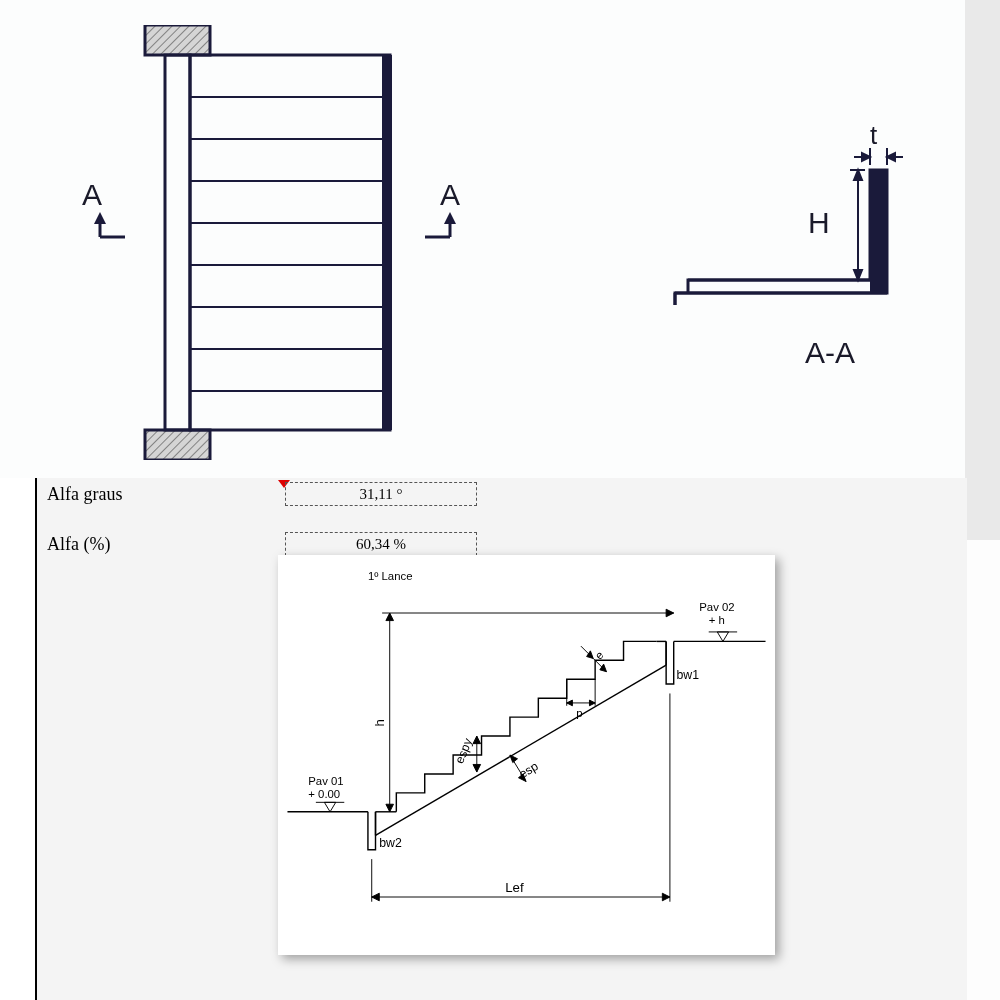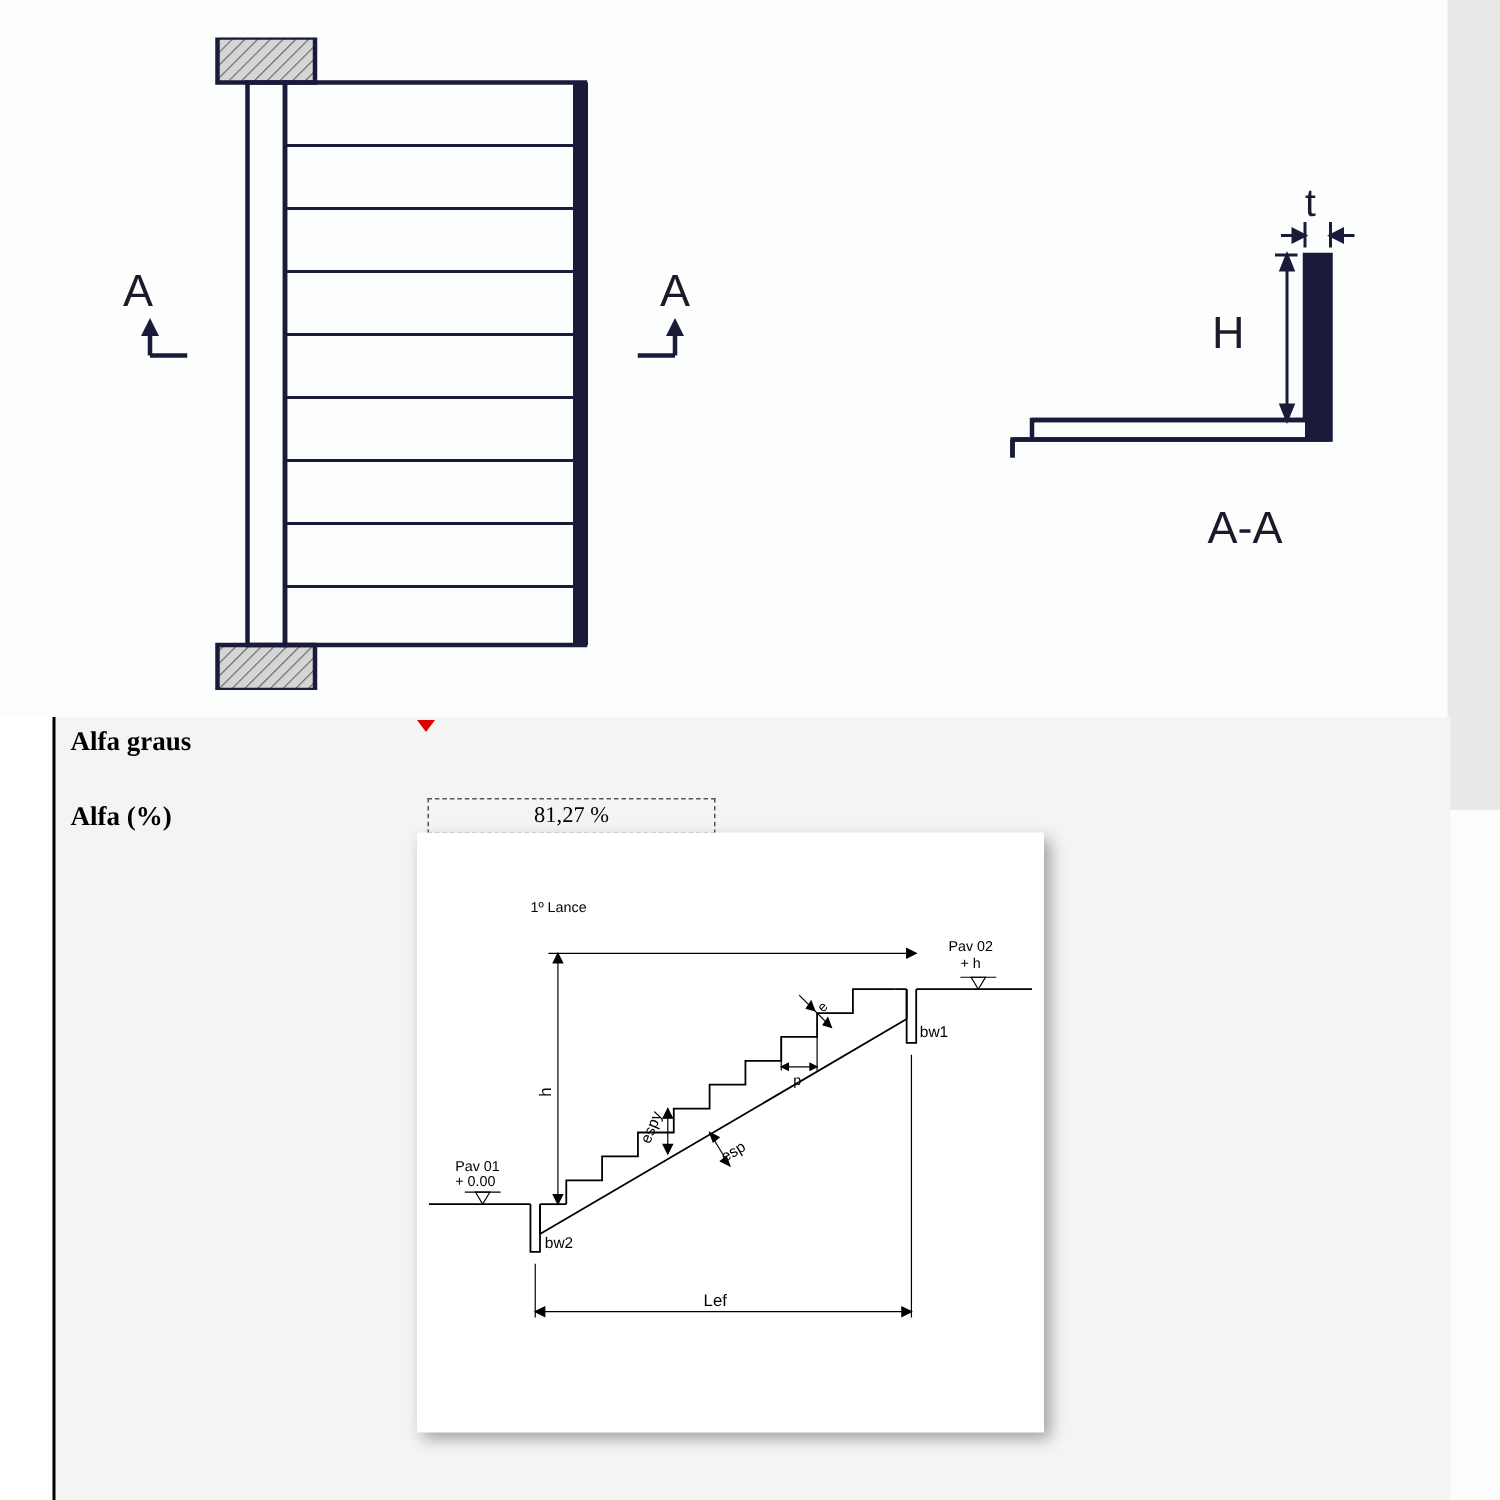--- a/index.html
+++ b/index.html
@@ -8,26 +8,26 @@
   
   .top-area{position:absolute;left:0;top:0;width:965px;height:478px;background:#fcfdfd;}
   .right-strip-top{position:absolute;left:965px;top:0;width:35px;height:540px;background:#e9e9e9;}
   .right-strip-bot{position:absolute;left:965px;top:540px;width:35px;height:460px;background:#fdfdfd;}
 
   
   .lbl{position:absolute;font-size:30px;color:#1a1a2a;font-family:Arial,sans-serif;}
 
   
   .bottom-panel{position:absolute;left:35px;top:478px;width:930px;height:522px;background:#f4f4f4;border-left:2px solid #000;}
-  .field-row{position:absolute;left:10px;font-weight:bold;font-size:18px;color:#000;}
+  .field-row{position:absolute;left:10px;font-weight:normal;font-size:18px;color:#000;}
   .value-box{position:absolute;width:190px;height:22px;border:1px dashed #555;text-align:center;font-size:15px;line-height:22px;font-family:"Times New Roman",serif;}
   .red-mark{position:absolute;width:0;height:0;border-left:6px solid transparent;border-right:6px solid transparent;border-top:8px solid #d00;}
 
   
-  .xsec{position:absolute;left:278px;top:555px;width:418px;height:400px;background:#fff;box-shadow:4px 4px 10px rgba(0,0,0,0.35);}
+  .xsec{position:absolute;left:278px;top:555px;width:497px;height:400px;background:#fff;box-shadow:4px 4px 10px rgba(0,0,0,0.35);}
   .xsec svg{width:100%;height:100%;}
 
   
   svg text{font-family:Arial,sans-serif;}
 </style>
 </head>
 <body>
 
 <div class="page">
   <div class="top-area">
@@ -109,23 +109,24 @@
     <div class="lbl" style="left:808px;top:206px;font-size:30px;">H</div>
     <div class="lbl" style="left:805px;top:336px;font-size:30px;">A-A</div>
   </div>
 
   <div class="right-strip-top"></div>
   <div class="right-strip-bot"></div>
 
   <div class="bottom-panel">
     <div class="field-row" style="top:6px;">Alfa graus</div>
     <div class="red-mark" style="left:241px;top:2px;"></div>
+    <div class="value-box" style="left:248px;top:4px;">31,11 °</div>
 
     <div class="field-row" style="top:56px;text-align:right;">Alfa (%)</div>
-    <div class="value-box" style="left:248px;top:54px;">81,27 %</div>
+    <div class="value-box" style="left:248px;top:54px;">60,34 %</div>
   </div>
 
   <div class="xsec">
     <svg viewBox="0 0 525 400">
       <g stroke="#000" stroke-width="1.5" fill="none">
 
         <line x1="10" y1="260" x2="95" y2="260"></line>
 
         <path d="M 95 260 L 95 300 L 103 300 L 103 260"></path>
         <line x1="103" y1="260" x2="125" y2="260"></line>

